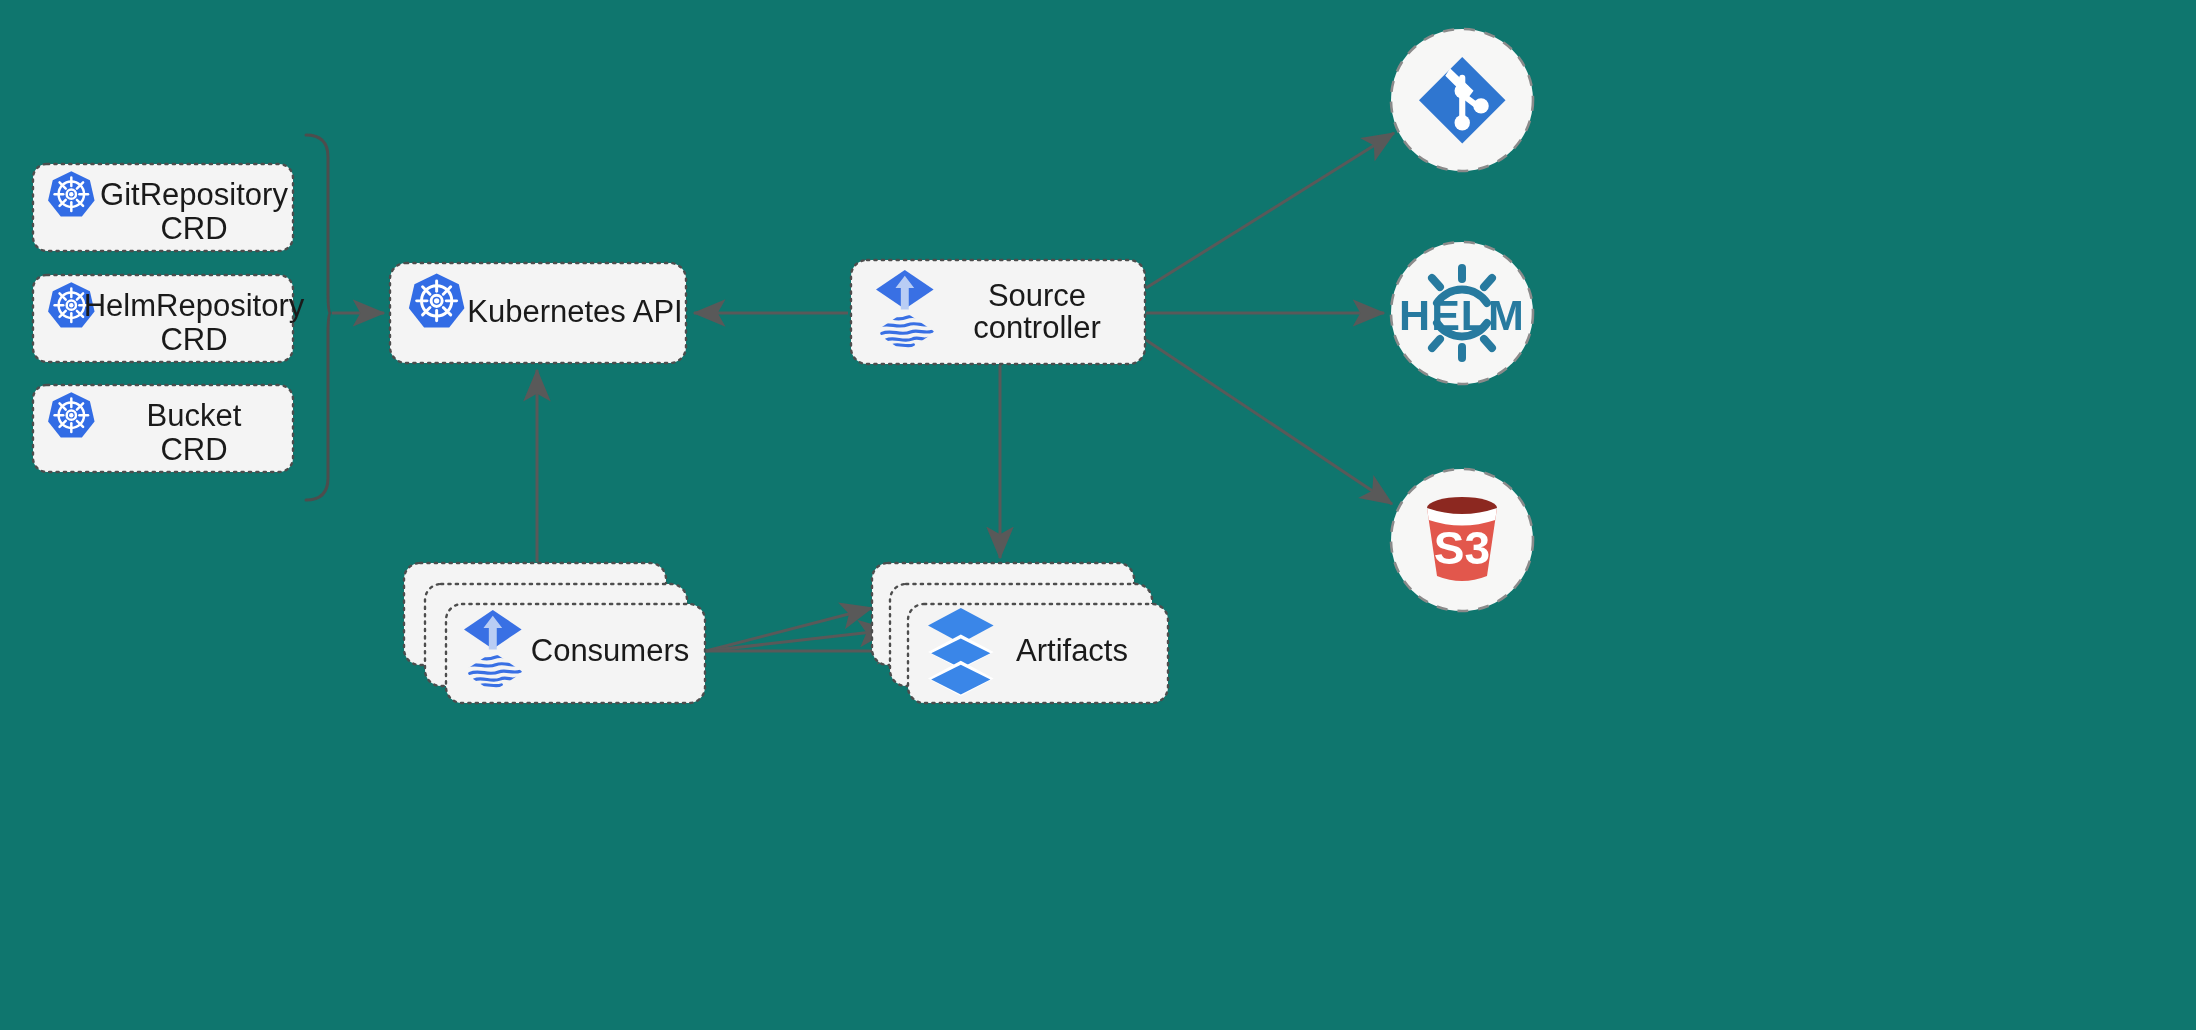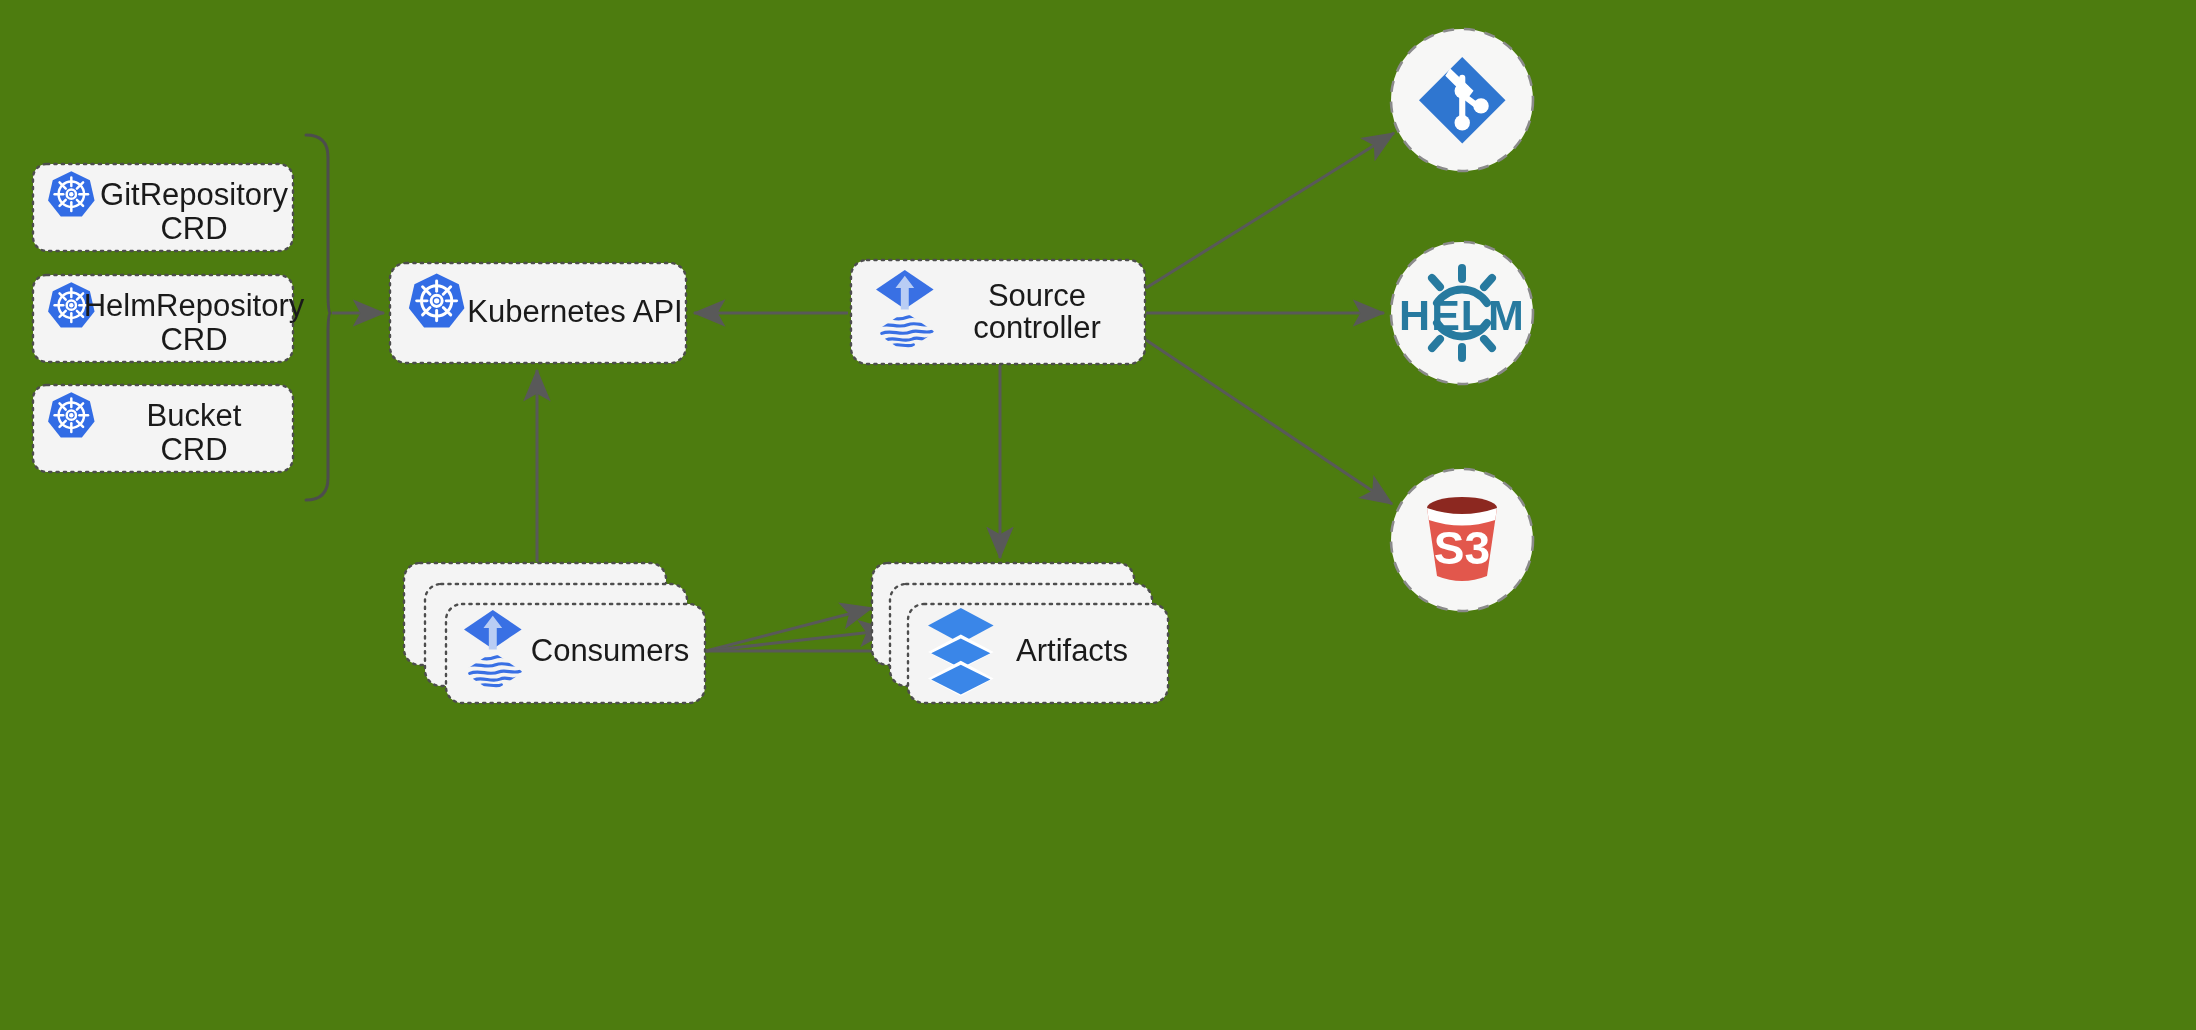--- a/index.html
+++ b/index.html
@@ -11,21 +11,21 @@
   body {
     width: 2196px;
     height: 1030px;
     font-family: "Liberation Sans", sans-serif;
     overflow: hidden;
   }
   #diagram-root {
     position: relative;
     width: 2196px;
     height: 1030px;
-    background: #4d7c0f;
+    background: #0f766e;
   }
   svg.diagram {
     display: block;
     width: 2196px;
     height: 1030px;
   }
   .node-label {
     font-family: "Liberation Sans", sans-serif;
     font-size: 31px;
     fill: #1a1a1a;

